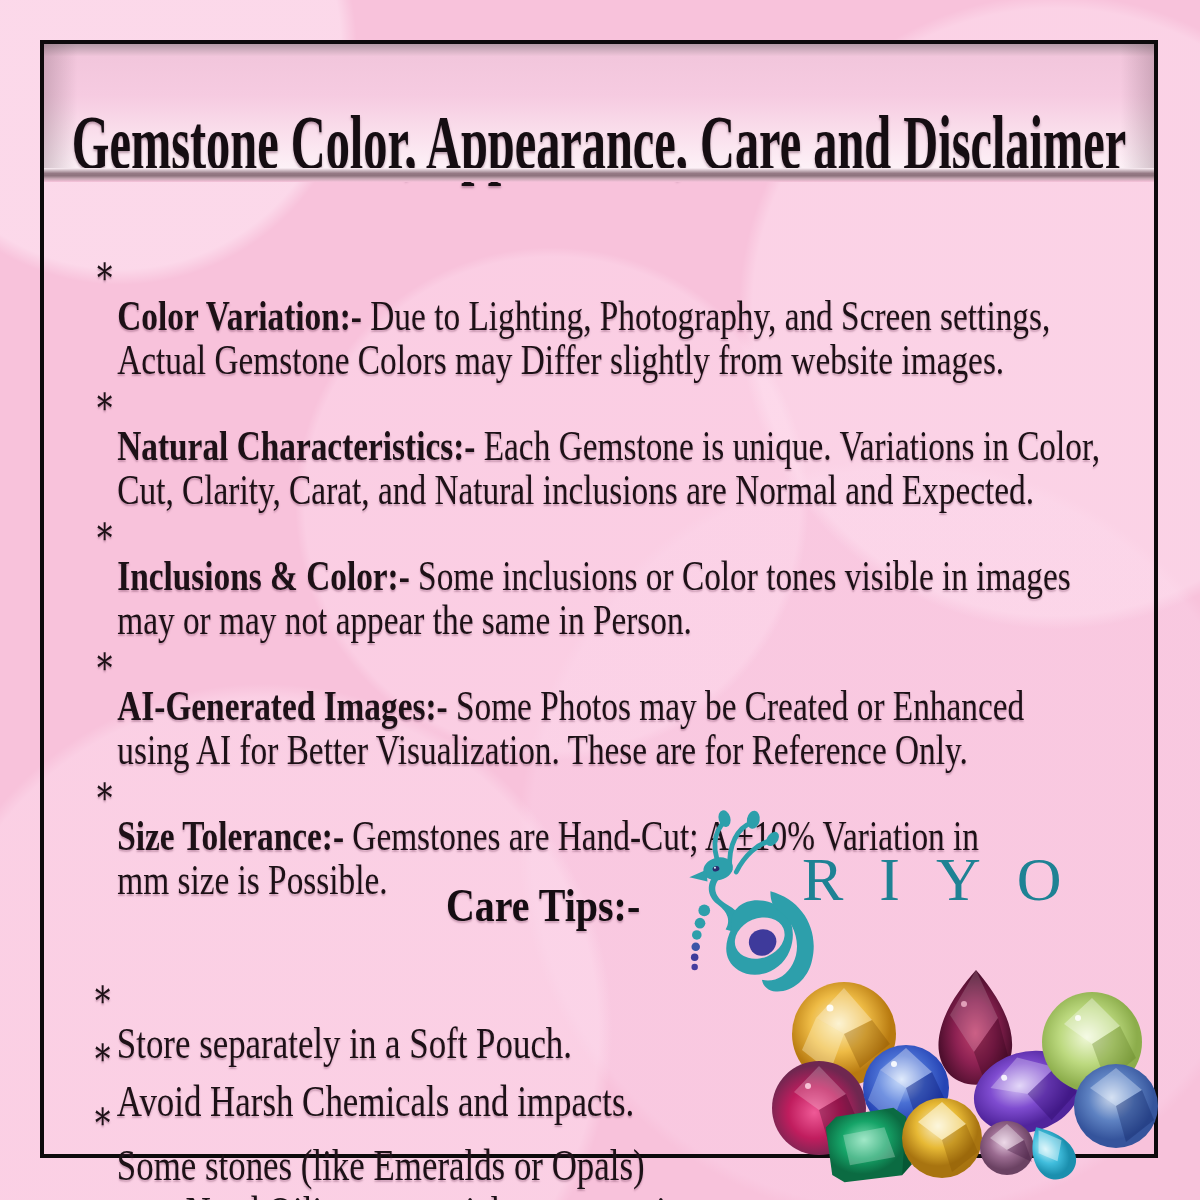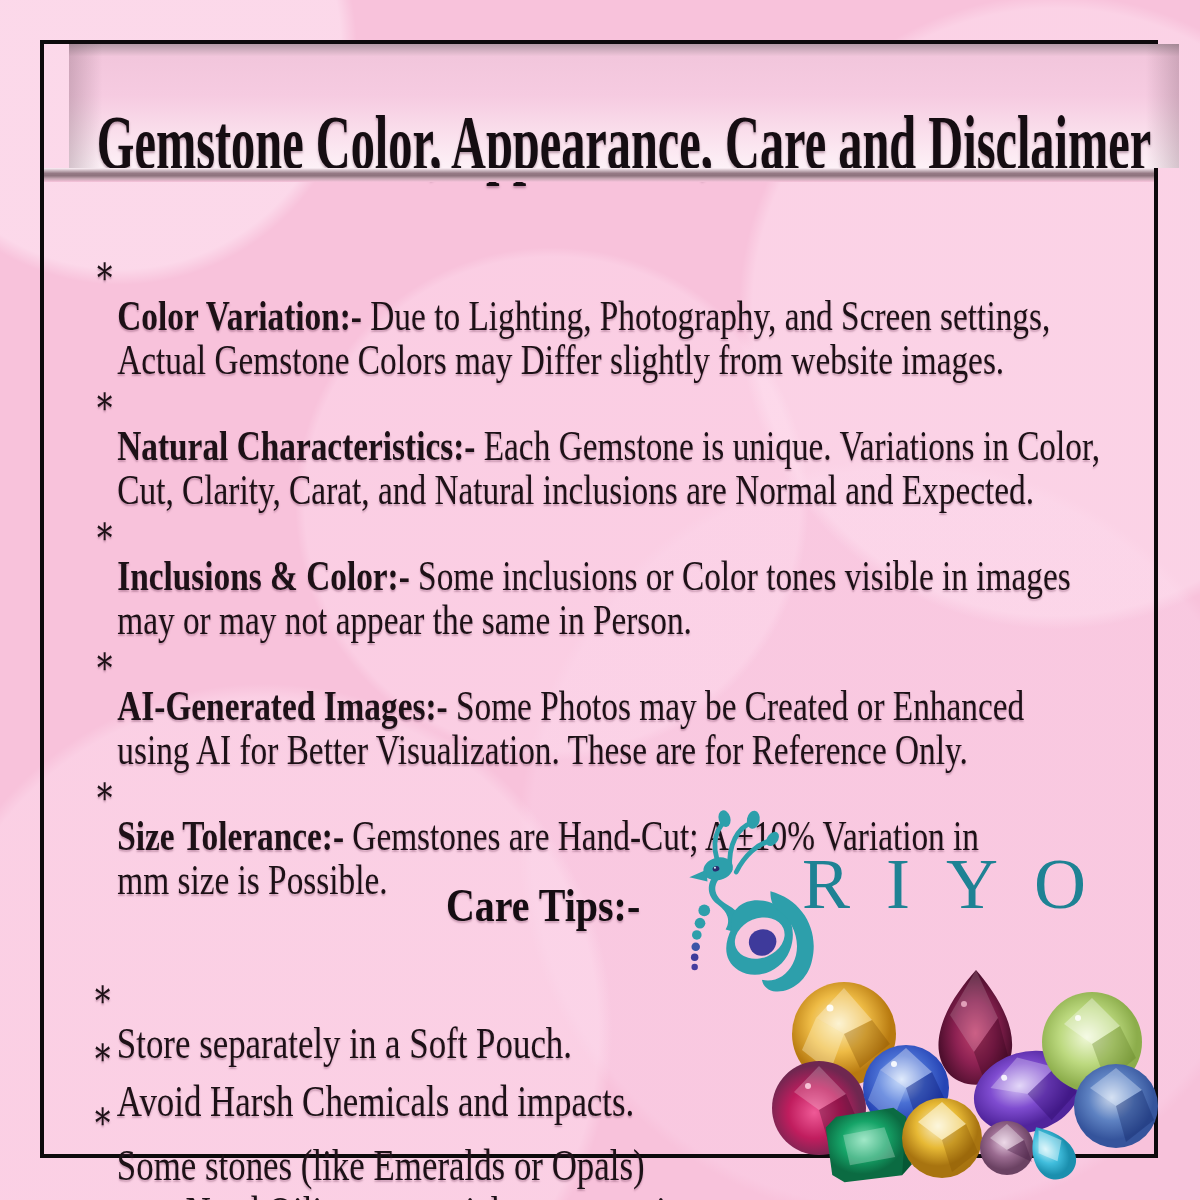--- a/index.html
+++ b/index.html
@@ -16,21 +16,20 @@
   }
   .frame{
     position:absolute;left:40px;top:40px;width:1110px;height:1110px;
     border:4px solid #0d0a0c;
   }
   .header{
     position:absolute;left:0;top:0;width:100%;height:124px;
     background:
       linear-gradient(to right, rgba(120,90,105,.30), rgba(120,90,105,0) 3%, rgba(120,90,105,0) 97%, rgba(120,90,105,.30)),
       linear-gradient(to bottom,#b49aa6 0%,#f2c6dc 10%,#f6cbe1 42%,#fadfec 72%,#fdf1f7 100%);
-    margin-left: 25px;
   }
   .header-shadow{
     position:absolute;left:0;top:124px;width:100%;height:14px;
     background:linear-gradient(to bottom,#fdf1f7 0%,#957a85 38%,#8d737d 55%,#c3a4b0 75%,#f8c3dc 100%);
   }
   .title{
     position:absolute;left:50%;top:60px;margin:0;white-space:nowrap;
     font-size:78px;font-weight:bold;line-height:1;color:#150d12;
     transform:translateX(-50%) scaleX(0.62);
     text-shadow:0 2px 3px rgba(90,45,70,.40);
@@ -47,21 +46,21 @@
   }
   .bullet .label{font-weight:bold;}
   .care-heading{
     position:absolute;left:402px;top:836px;
     font-size:47px;font-weight:bold;color:#150d12;line-height:1.1;
     transform:scaleX(0.85);transform-origin:0 0;white-space:nowrap;
     text-shadow:0 2px 2px rgba(110,55,85,.35);
   }
   .brand-name{
     position:absolute;left:758px;top:804px;
-    font-size:72px;line-height:1;color:#1e8294;letter-spacing:36px;white-space:nowrap;
+    font-size:62px;line-height:1;color:#1e8294;letter-spacing:36px;white-space:nowrap;
   }
   .care-item{
     position:absolute;left:48px;width:1400px;
     font-size:45px;line-height:1.06;color:#1d1117;
     transform:scaleX(0.775);transform-origin:0 0;
     white-space:pre-line;padding-left:32px;
     text-shadow:0 2px 2px rgba(110,55,85,.35);
   }
   .peacock-logo{position:absolute;left:624px;top:764px;}
   .gem-cluster{position:absolute;left:720px;top:916px;}

